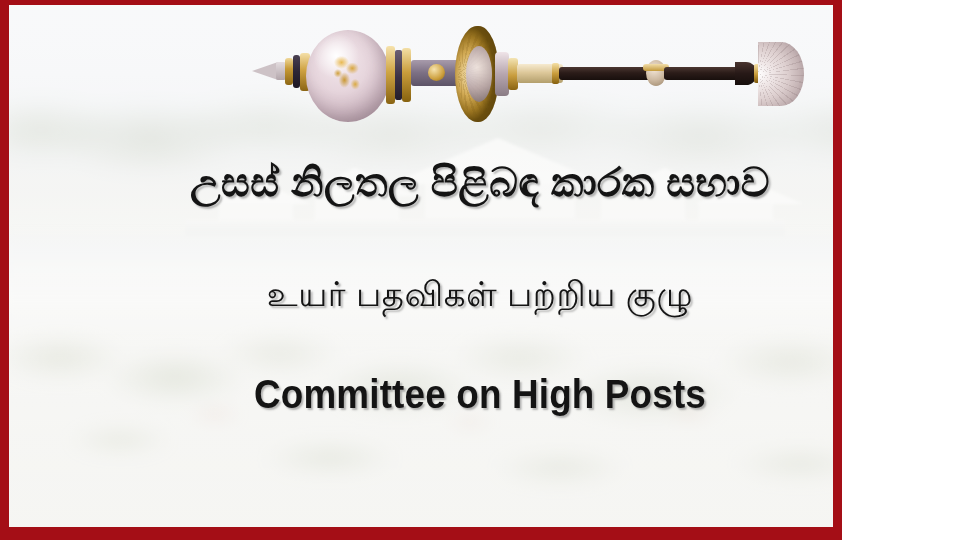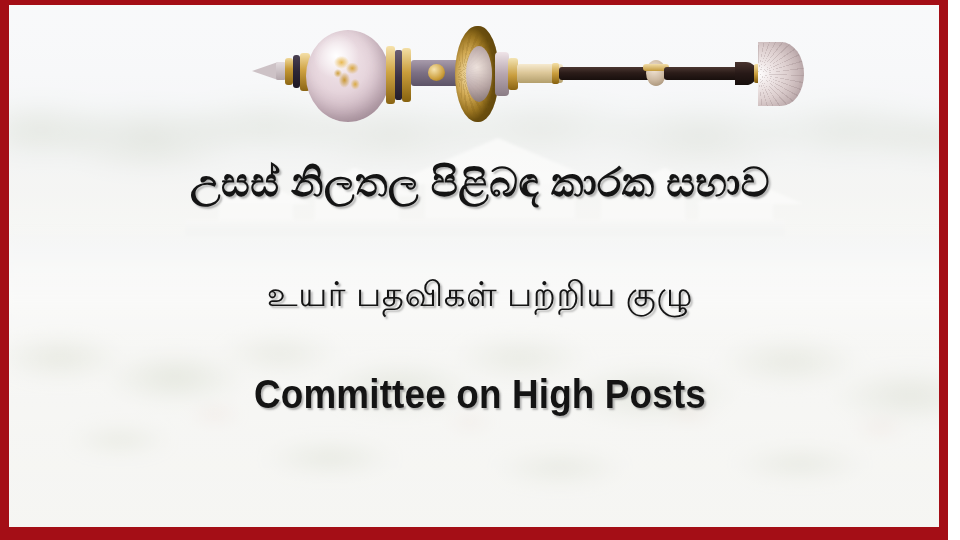--- a/index.html
+++ b/index.html
@@ -6,21 +6,21 @@
     margin: 0;
     padding: 0;
     background: #ffffff;
   }
   body {
     font-family: "Liberation Sans", sans-serif;
   }
 
   .banner {
     position: relative;
-    width: 948px;
+    width: 842px;
     height: 540px;
     overflow: hidden;
     box-sizing: border-box;
     background: #bef264;
   }
 
   
   .photo {
     position: absolute;
     left: 0; top: 0;

